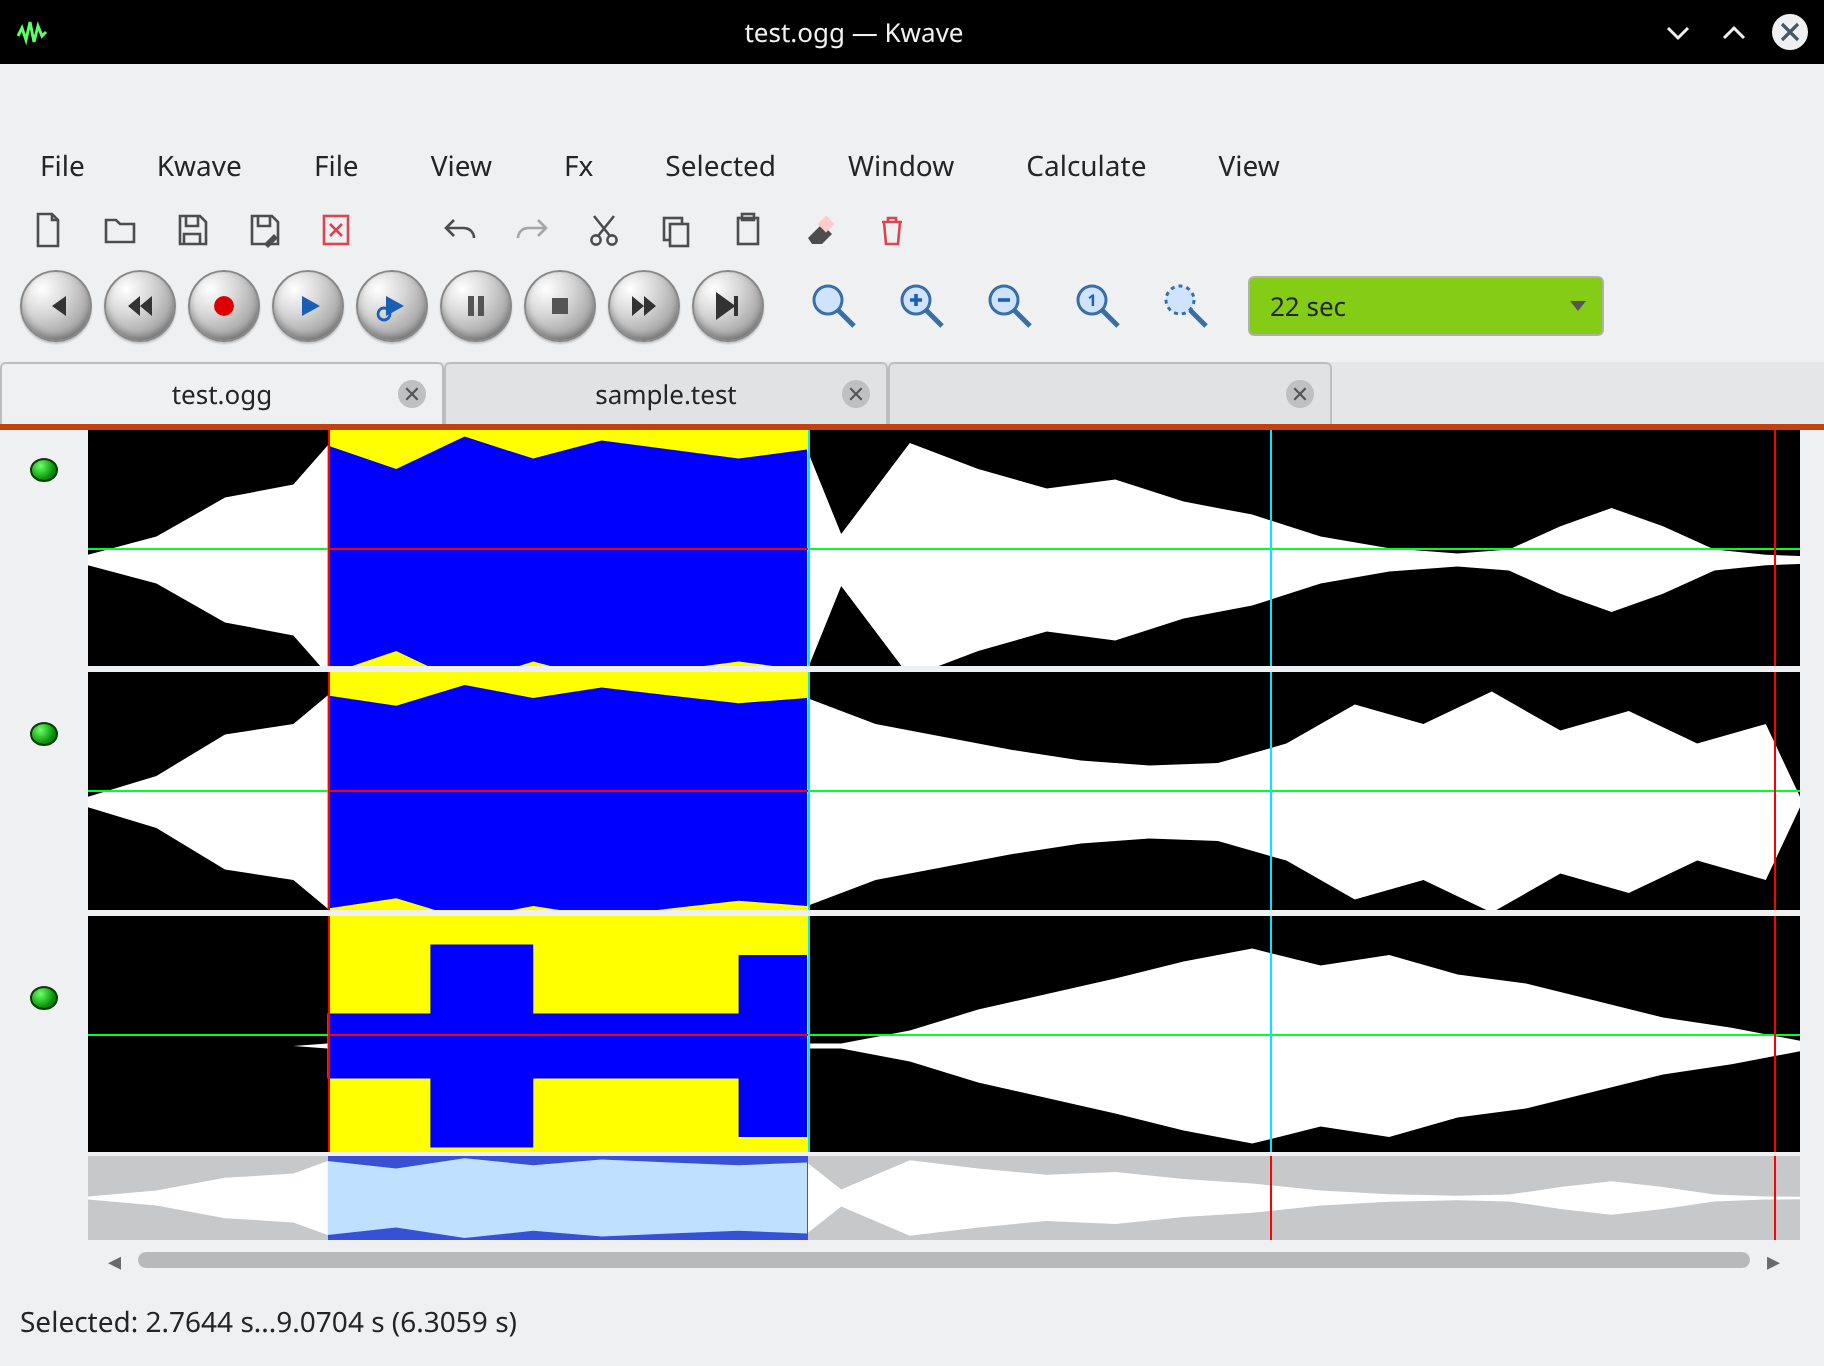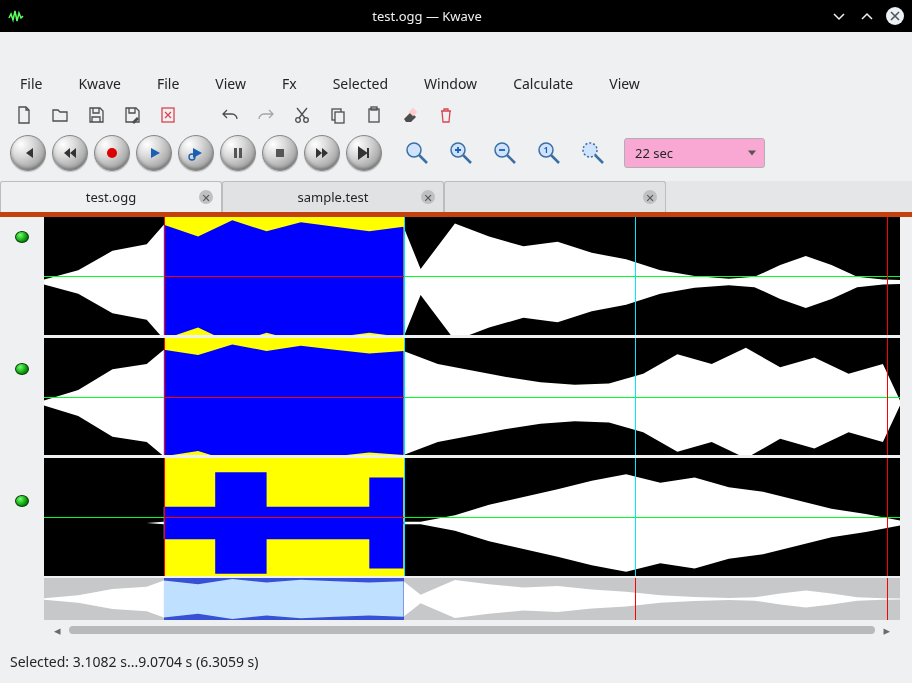--- a/index.html
+++ b/index.html
@@ -73,39 +73,39 @@
     background: radial-gradient(circle at 30% 25%, #ffffff 0%, #d9d9d9 35%, #a9a9a9 70%, #7a7a7a 100%);
     border:1px solid #888;
     display:flex;align-items:center;justify-content:center;
     box-shadow: inset 0 -2px 3px rgba(0,0,0,.25), 0 1px 1px rgba(0,0,0,.2);
   }
   .round-btn svg { display:block; }
   .zoom-group { display:flex; gap:10px; align-items:center; margin-left:12px;}
   .zoom-btn { width:34px;height:34px;display:flex;align-items:center;justify-content:center; }
   .zoom-select {
     border:1px solid #b0b0b0;
-    background:#f9a8d4;
+    background:#84cc16;
     padding:5px 28px 5px 10px;
     border-radius:3px;
-    width:141px;
+    width:178px;
     position:relative;
     font-size:13px;
     margin-left:8px;
   }
   .zoom-select::after {
     content:"";
     position:absolute; right:8px; top:50%;
     width:0;height:0;border-left:4px solid transparent;border-right:4px solid transparent;border-top:5px solid #555;
     transform:translateY(-50%);
   }
   
   .doctabs {
     display:flex;
     background:#e5e6e7;
-    border-bottom:5px solid #c2410c;
+    border-bottom:3px solid #c2410c;
     padding-top:0;
   }
   .doctab {
     padding:6px 12px;
     border:1px solid #bcbdbe;
     border-bottom:none;
     background:#e1e2e3;
     display:flex;
     align-items:center;
     gap:8px;
@@ -477,14 +477,14 @@
     <div class="scrollbar-row">
       <span class="sb-arrow">◂</span>
       <div class="sb-track"></div>
       <span class="sb-arrow">▸</span>
     </div>
   </div>
   <div style="width:12px;background:#eff0f1"></div>
 </div>
 
 <div class="status">
-  <span>Selected: 3.1082 s...9.0704 s (6.3059 s)</span>
+  <span>Selected: 2.7644 s...9.0704 s (6.3059 s)</span>
 </div>
 
 </body></html>

